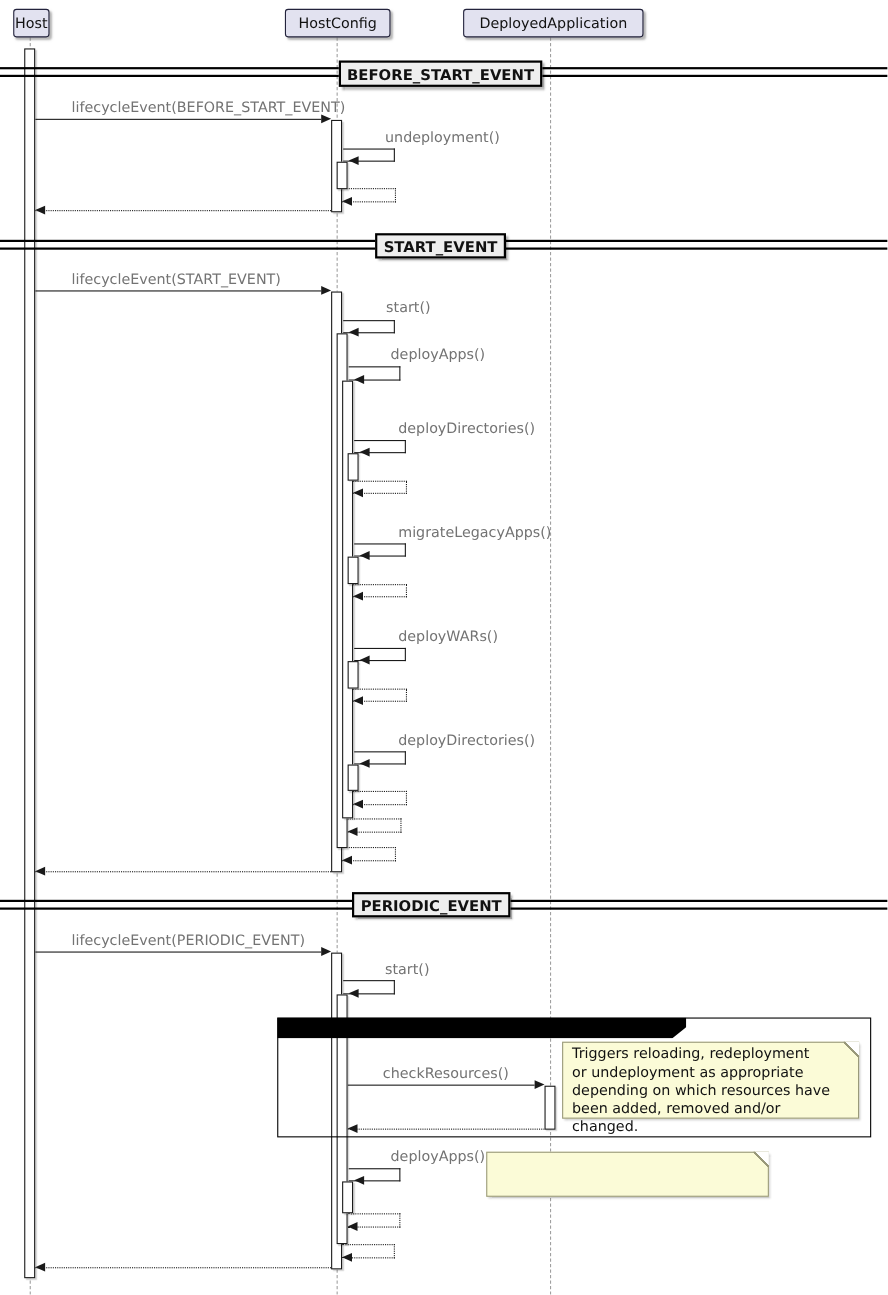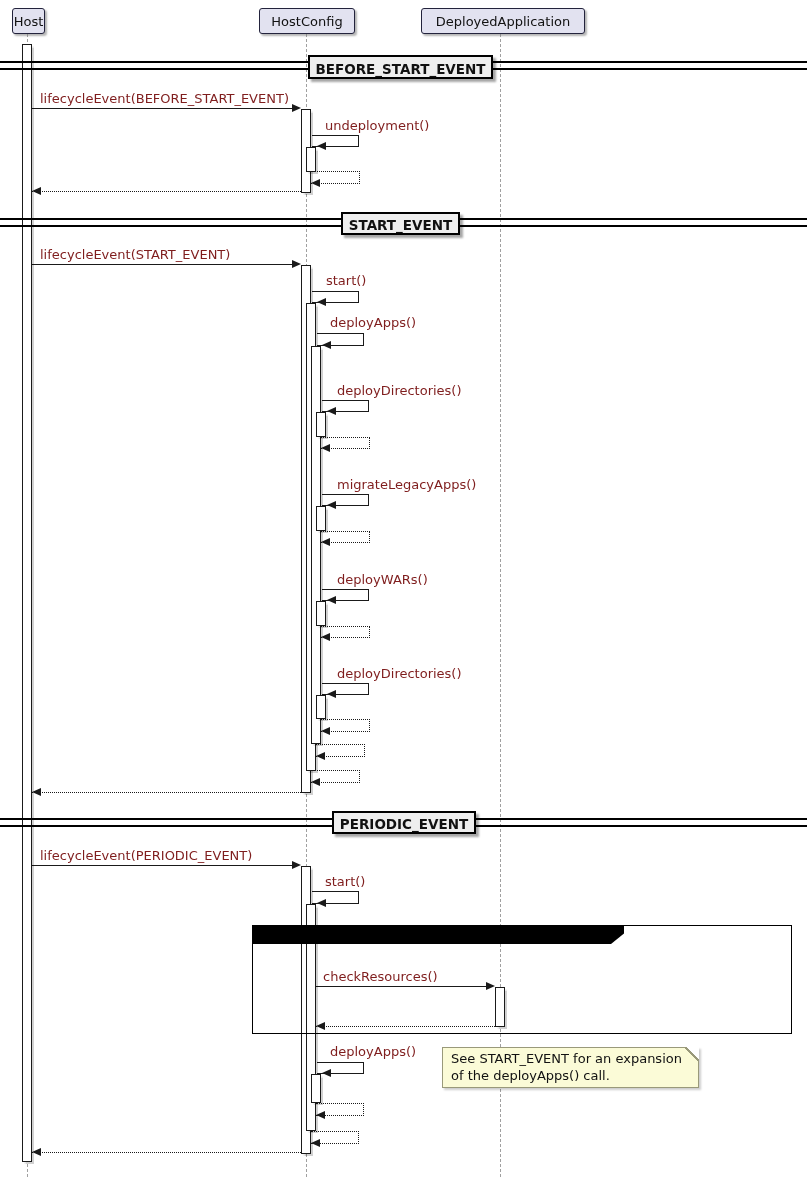--- a/index.html
+++ b/index.html
@@ -24,21 +24,21 @@
   .loop{position:absolute;border:1.5px solid var(--line,#1a1a1a);border-left:none;
     box-sizing:border-box;z-index:1;}
   .loopd{position:absolute;border:1.5px dotted var(--line,#1a1a1a);border-left:none;
     box-sizing:border-box;z-index:1;}
   
   .ar{position:absolute;width:0;height:0;border-top:4.5px solid transparent;
     border-bottom:4.5px solid transparent;z-index:3;}
   .ar.r{border-left:9px solid var(--line,#1a1a1a);}
   .ar.l{border-right:9px solid var(--line,#1a1a1a);}
   
-  .lbl{position:absolute;font-size:13px;white-space:nowrap;z-index:5;color:#7f1d1d;}
+  .lbl{position:absolute;font-size:13px;white-space:nowrap;z-index:5;color:#737373;margin-left:25px;}
   
   .divline{position:absolute;left:0;width:807px;height:0;border-top:2px solid #000;z-index:4;}
   .divbox{position:absolute;background:var(--divider_fill,#EEEEEE);border:2px solid #000;
     display:flex;align-items:flex-end;justify-content:center;font-size:13.5px;font-weight:bold;
     z-index:5;box-sizing:border-box;box-shadow:2.5px 2.5px 2px rgba(0,0,0,.35);white-space:nowrap;}
   
   .frame{position:absolute;border:1.6px solid var(--frame_border,#000);z-index:4;box-sizing:border-box;}
   .tabB{position:absolute;background:#000;z-index:4;
     clip-path:polygon(0 0,100% 0,100% 45%,calc(100% - 13px) 100%,0 100%);}
   .tab{position:absolute;background:var(--divider_fill,#EEEEEE);z-index:5;
@@ -77,21 +77,21 @@
   <div class="divline" style="top:225px"></div>
   <div class="divline" style="top:818px"></div>
   <div class="divline" style="top:825px"></div>
 
   <div class="divbox" style="left:308px;top:55px;width:185px;height:24px">
       <span>BEFORE_START_EVENT</span>
     </div>
   <div class="divbox" style="left:341px;top:212px;width:119px;height:23px">
       <span>START_EVENT</span>
     </div>
-  <div class="divbox" style="left:332px;top:811px;width:144px;height:23px">
+  <div class="divbox" style="left:320px;top:811px;width:144px;height:23px">
       <span>PERIODIC_EVENT</span>
     </div>
 
   <div class="lbl" style="left:40px;top:91px">lifecycleEvent(BEFORE_START_EVENT)</div>
   <div class="hl" style="left:32px;top:108px;width:260px"></div>
   <div class="ar r" style="left:292px;top:104px"></div>
 
   <div class="lbl" style="left:325px;top:118px">undeployment()</div>
   <div class="loop" style="left:312px;top:135px;width:47px;height:12px"></div>
   <div class="ar l" style="left:317px;top:142px"></div>
@@ -155,27 +155,30 @@
 
   <div class="tabB" style="left:252px;top:925px;width:372px;height:19px"></div>
   <div class="frame" style="left:252px;top:925px;width:540px;height:109px"></div>
 
   <div class="lbl" style="left:323px;top:969px">checkResources()</div>
   <div class="hl" style="left:316px;top:986px;width:170px"></div>
   <div class="ar r" style="left:486px;top:982px"></div>
   <div class="dl" style="left:316px;top:1026px;width:179px"></div>
   <div class="ar l" style="left:316px;top:1022px"></div>
 
+  <div class="note" style="left:511px;top:947px;width:270px;height:70px"><div class="fold"></div><span>Triggers reloading, redeployment
+or undeployment as appropriate
+depending on which resources have
+been added, removed and/or changed.</span></div>
 
   <div class="lbl" style="left:330px;top:1044px">deployApps()</div>
   <div class="loop" style="left:317px;top:1062px;width:47px;height:12px"></div>
   <div class="ar l" style="left:322px;top:1069px"></div>
 
-  <div class="note" style="left:442px;top:1047px;width:257px;height:41px"><div class="fold"></div><span>See START_EVENT for an expansion
-of the deployApps() call.</span></div>
+  <div class="note" style="left:442px;top:1047px;width:257px;height:41px"><div class="fold"></div></div>
 
   <div class="loopd" style="left:316px;top:1103px;width:48px;height:13px"></div>
   <div class="ar l" style="left:316px;top:1111px"></div>
   <div class="loopd" style="left:311px;top:1131px;width:48px;height:13px"></div>
   <div class="ar l" style="left:311px;top:1139px"></div>
 
   <div class="dl" style="left:32px;top:1152px;width:269px"></div>
   <div class="ar l" style="left:32px;top:1148px"></div>
 
   <div class="act" style="left:22px;top:44px;height:1118px"></div>

